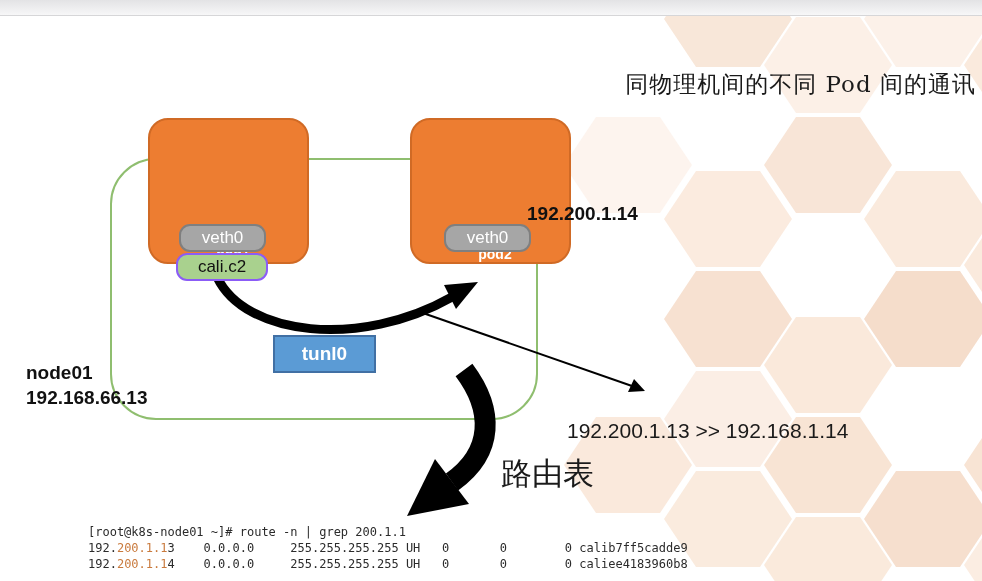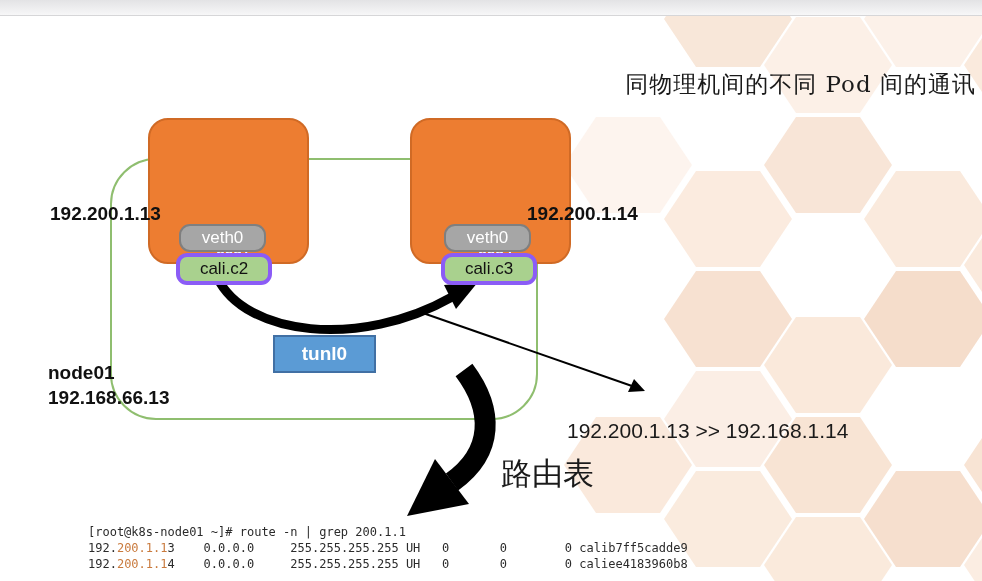--- a/index.html
+++ b/index.html
@@ -29,40 +29,40 @@
     display:flex;align-items:flex-end;justify-content:center;
     color:#fff;font-weight:bold;font-size:14px;padding-left:9px;
   }
   .pod1{left:148px;top:118px;}
   .pod2{left:410px;top:118px;}
   .badge{
     position:absolute;z-index:4;height:24px;line-height:24px;
     text-align:center;font-size:17px;border-radius:11px;
   }
   .veth{background:#A6A6A6;border:2px solid #7F7F7F;color:#fff;width:83px;}
-  .cali{background:#A9D18E;border:4px solid #8b5cf6;color:#111;width:88px;}
+  .cali{background:#A9D18E;border:2px solid #8b5cf6;color:#111;width:88px;}
   .veth1{left:179px;top:224px;}
   .cali2{left:176px;top:253px;}
   .veth2{left:444px;top:224px;}
   .cali3{left:441px;top:253px;}
   .iface{
     position:absolute;z-index:5;width:99px;height:34px;
     background:#5B9BD5;border:2px solid #4170A4;border-radius:0;
     display:flex;align-items:center;justify-content:center;
     color:#fff;font-weight:bold;font-size:19px;
   }
   .tunl0{left:273px;top:335px;}
   .ens33{left:272px;top:396px;}
   .iplabel{
     position:absolute;z-index:5;font-weight:bold;font-size:19px;color:#111;
     white-space:nowrap;
   }
   .ip-left{left:50px;top:203px;}
   .ip-right{left:527px;top:203px;}
-  .node-label{left:26px;top:360px;line-height:25px;margin-left:22px;}
+  .node-label{left:26px;top:360px;line-height:25px;}
   .flow-label{
     position:absolute;left:567px;top:419px;z-index:5;
     font-size:21px;color:#1a1a1a;white-space:nowrap;
   }
   .route-label{
     position:absolute;left:501px;top:453px;z-index:5;
     font-family:"DejaVu Serif",serif;font-size:31px;color:#1a1a1a;
   }
   .terminal{
     position:absolute;left:88px;top:524px;z-index:5;
@@ -128,25 +128,23 @@
   <div class="pod pod1">
     <span>pod1</span>
   </div>
   <div class="pod pod2">
     <span>pod2</span>
   </div>
 
   <div class="badge veth veth1">veth0</div>
   <div class="badge cali cali2">cali.c2</div>
   <div class="badge veth veth2">veth0</div>
-  <div class="badge cali cali3">cali.c3</div>
 
   <div class="iface tunl0">tunl0</div>
 
-  <div class="iplabel ip-left">192.200.1.13</div>
   <div class="iplabel ip-right">192.200.1.14</div>
   <div class="iplabel node-label">
     <div>node01</div>
     <div>192.168.66.13</div>
   </div>
 
   <div class="flow-label">192.200.1.13 &gt;&gt; 192.168.1.14</div>
   <div class="route-label">路由表</div>
 
   <pre class="terminal"><span>[root@k8s-node01 ~]# route -n | grep 200.1.1</span>

